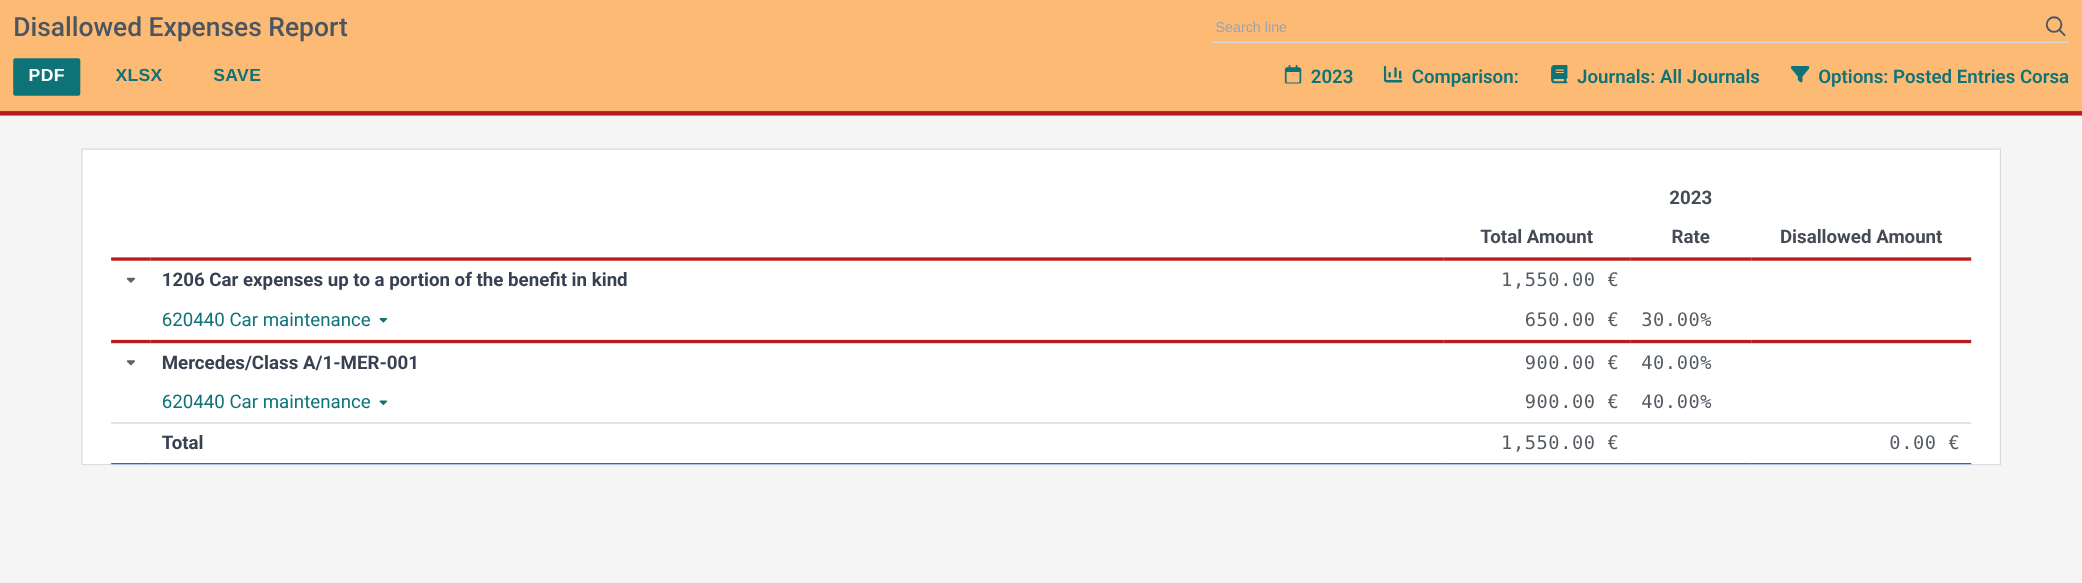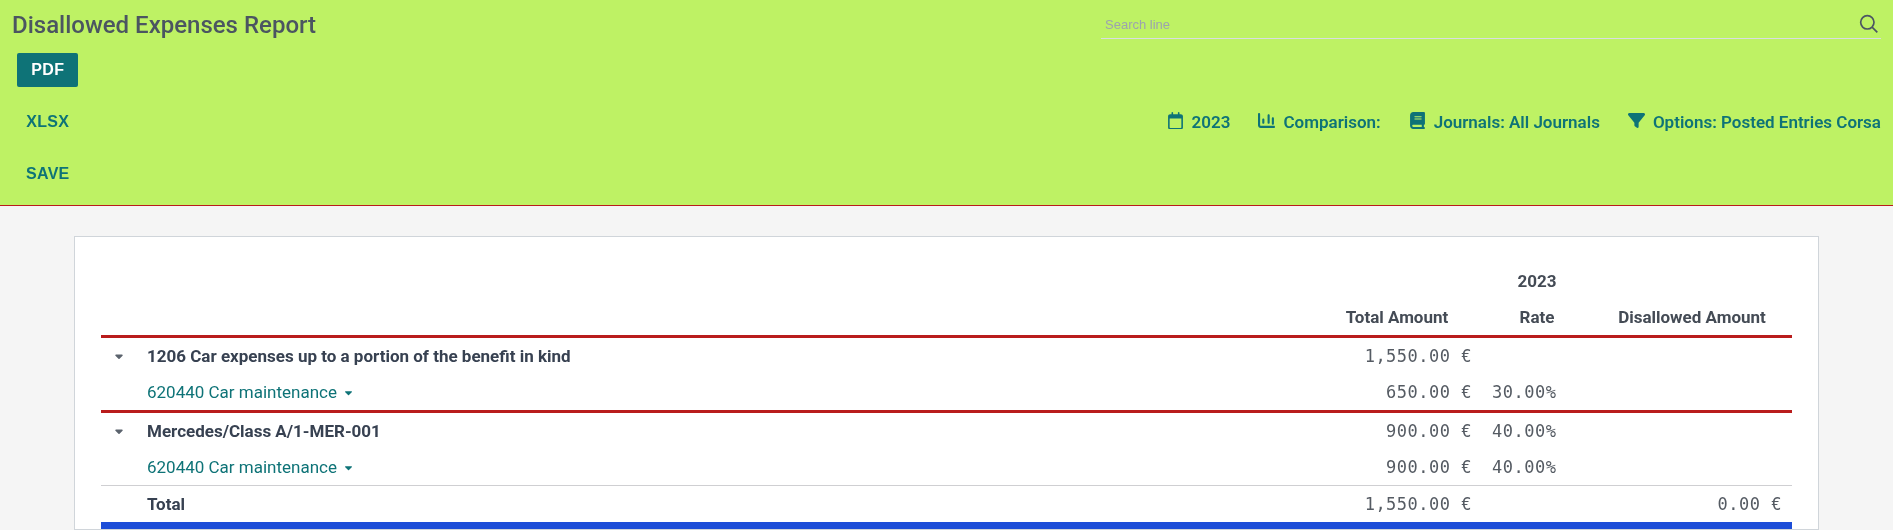--- a/index.html
+++ b/index.html
@@ -4,23 +4,23 @@
 <style>
   * { box-sizing: border-box; }
   html, body {
     margin: 0;
     padding: 0;
     font-family: -apple-system, BlinkMacSystemFont, "Segoe UI", Roboto, "Helvetica Neue", sans-serif;
     background: #f5f5f5;
     color: #374151;
   }
   .topbar {
-    background: #bef264;
+    background: #fdba74;
     padding: 10px 12px 14px 12px;
-    border-bottom: 1px solid #b91c1c;
+    border-bottom: 4px solid #b91c1c;
   }
   .topbar-row1 {
     display: flex;
     align-items: center;
   }
   .title {
     font-size: 24px;
     font-weight: 500;
     color: #4b5561;
     flex: 0 0 auto;
@@ -48,21 +48,20 @@
   }
   .topbar-row2 {
     display: flex;
     align-items: center;
     margin-top: 14px;
   }
   .buttons {
     display: flex;
     gap: 18px;
     align-items: center;
-    flex-direction: column;
   }
   .btn {
     font-size: 16px;
     font-weight: 600;
     color: #0e7377;
     padding: 8px 14px;
     border: none;
     background: transparent;
     cursor: pointer;
     letter-spacing: .3px;
@@ -119,21 +118,21 @@
   th.colhead {
     text-align: center;
     font-weight: 700;
     color: #444b55;
     font-size: 18px;
     padding-bottom: 10px;
   }
   th.colhead.rate { text-align: center; }
   tr.line td { border-top: 3px solid #b91c1c; }
   tr.line.no-border td { border-top: none; }
-  tr.total td { border-top: 1px solid #cfcfd2; border-bottom: 7px solid #1d4ed8; }
+  tr.total td { border-top: 1px solid #cfcfd2; border-bottom: 1px solid #1d4ed8; }
   td.caret-cell { text-align: center; vertical-align: middle; }
   .caret {
     display: inline-block;
     cursor: pointer;
   }
   .caret svg { width: 12px; height: 12px; fill: #5b636d; }
   td.label-cell {
     color: #374151;
   }
   .indent-0 { padding-left: 6px; font-weight: 700; }

